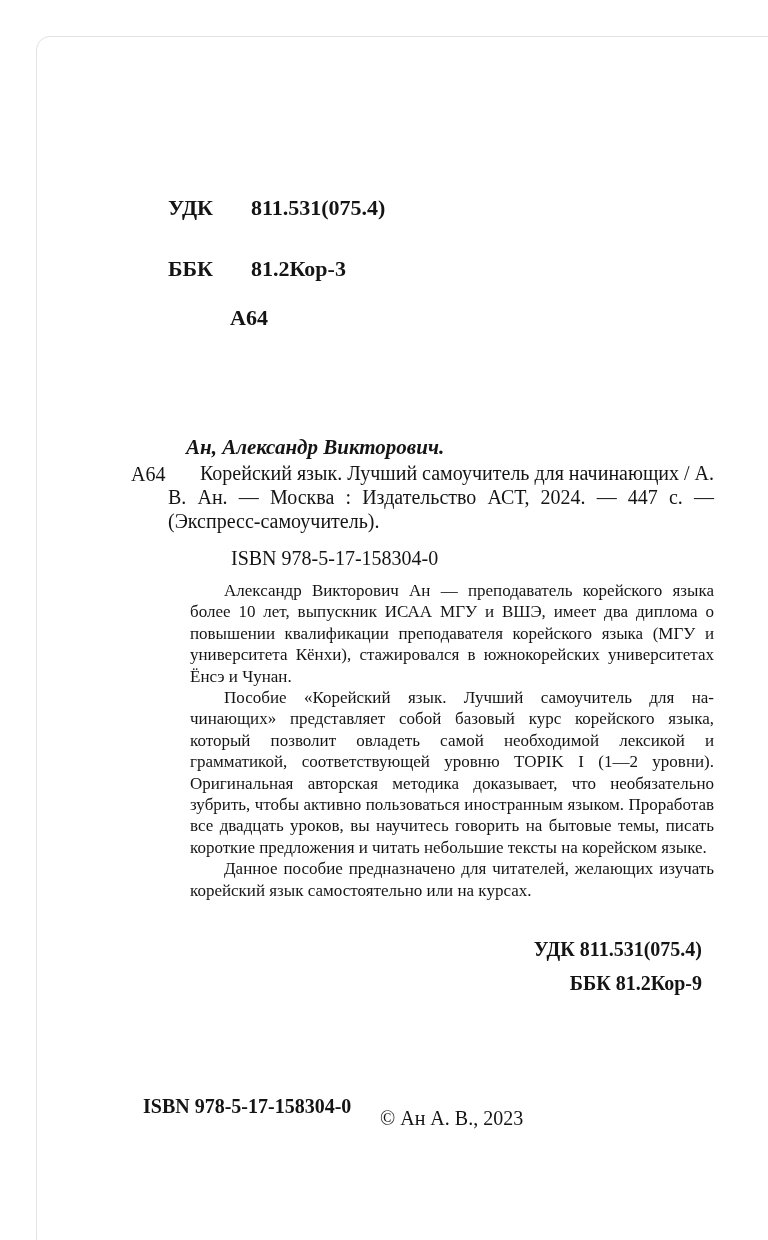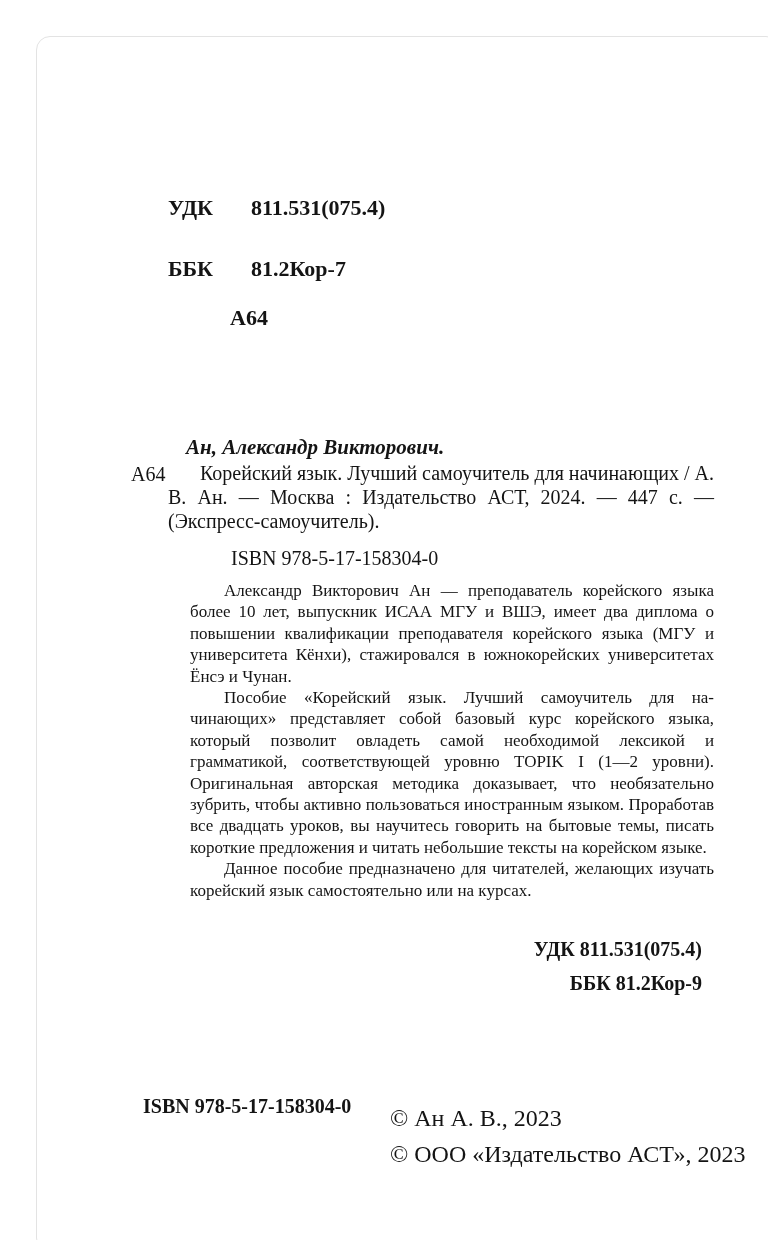--- a/index.html
+++ b/index.html
@@ -57,32 +57,32 @@
     position: absolute; left: 154px; top: 891px; width: 524px;
     text-align: right; font-weight: bold;
     font-size: 20px; line-height: 21.5px;
   }
   
   .footer-isbn {
     position: absolute; left: 107px; top: 1059px;
     font-weight: bold; font-size: 20px; white-space: nowrap;
   }
   .footer-copy {
-    position: absolute; left: 342px; top: 1059px;
-    font-size: 24px; line-height: 23.5px; white-space: nowrap;
+    position: absolute; left: 332px; top: 1059px;
+    font-size: 20px; line-height: 23.5px; white-space: nowrap;
   }
 </style>
 </head>
 <body>
 
 <div class="page-frame"></div>
 
 <div class="top-block">
   <div><span class="clabel">УДК</span><span>811.531(075.4)</span></div>
-  <div><span class="clabel">ББК</span><span>81.2Кор-7</span></div>
+  <div><span class="clabel">ББК</span><span>81.2Кор-3</span></div>
   <div class="sign-row"><span>А64</span></div>
 </div>
 
 <div class="entry-heading">Ан, Александр Викторович.</div>
 
 <div class="entry-sign">А64</div>
 
 <div class="entry-desc">Корейский язык. Лучший самоучитель для на­чинающих / А. В. Ан. — Москва : Издательство АСТ, 2024. — 447 с. — (Экспресс-самоучитель).</div>
 
 <div class="entry-isbn">ISBN 978-5-17-158304-0</div>
@@ -95,14 +95,13 @@
 
 <div class="backref">
   <div>УДК 811.531(075.4)</div>
   <div>ББК 81.2Кор-9</div>
 </div>
 
 <div class="footer-isbn">ISBN 978-5-17-158304-0</div>
 
 <div class="footer-copy">
   <div>© Ан А. В., 2023</div>
-  <div>© ООО «Издательство АСТ», 2023</div>
 </div>
 
 </body></html>

